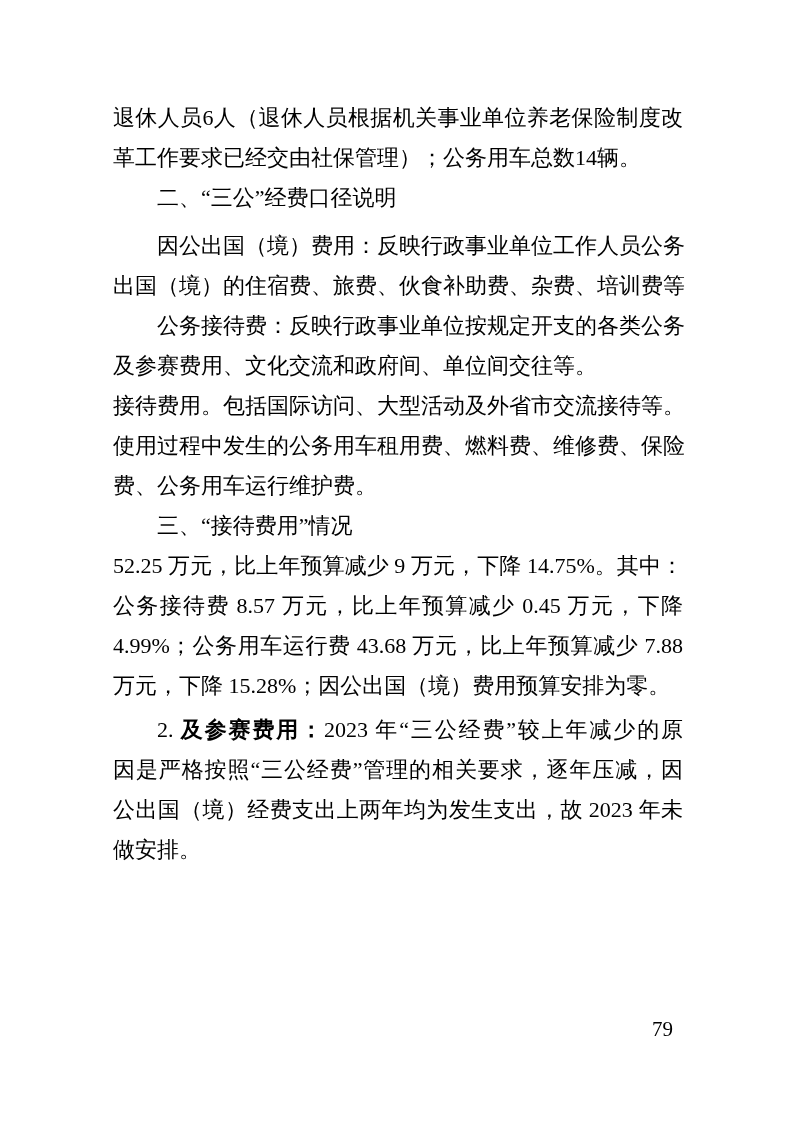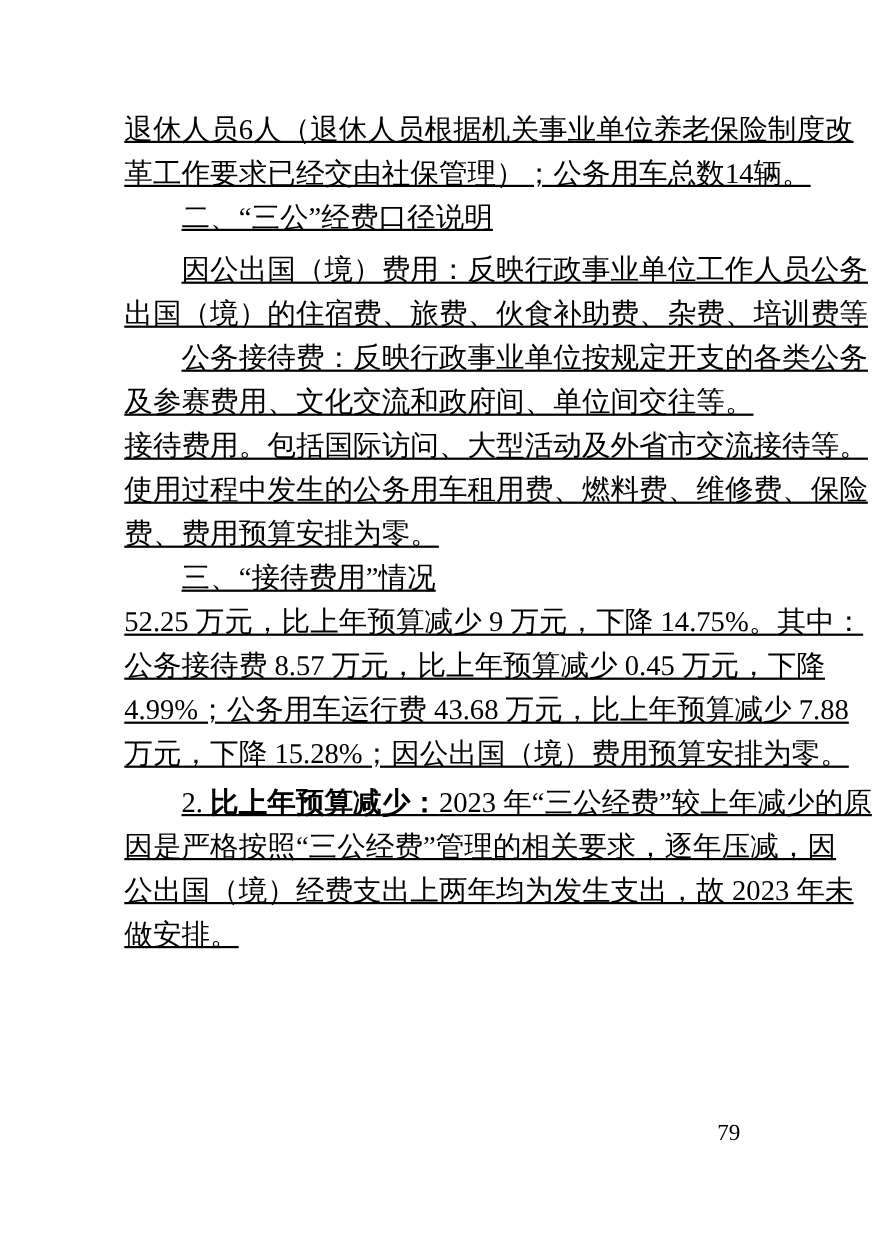--- a/index.html
+++ b/index.html
@@ -17,26 +17,25 @@
     font-family: "Liberation Serif", "DejaVu Serif", serif;
     overflow: hidden;
   }
   .text-block {
     position: absolute;
     left: 113px;
     top: 98px;
     width: 570px;
   }
   .line {
-    font-size: 26px;
+    font-size: 22px;
     line-height: 40px;
     height: 40px;
     white-space: nowrap;
     text-align: left;
-    text-decoration: underline;
   }
   
   .line.j {
     text-align: justify;
     text-align-last: justify;
     text-justify: inter-ideograph;
   }
   
   .line.ind { text-indent: 2em; }
   
@@ -63,31 +62,31 @@
     <div class="line ind">二、“三公”经费口径说明</div>
 
     <div class="line ind j sp8">因公出国（境）费用：反映行政事业单位工作人员公务</div>
     <div class="line j">出国（境）的住宿费、旅费、伙食补助费、杂费、培训费等</div>
     <div class="line ind j">公务接待费：反映行政事业单位按规定开支的各类公务</div>
 
     <div class="line">及参赛费用、文化交流和政府间、单位间交往等。</div>
     <div class="line">接待费用。包括国际访问、大型活动及外省市交流接待等。</div>
 
     <div class="line j">使用过程中发生的公务用车租用费、燃料费、维修费、保险</div>
-    <div class="line">费、费用预算安排为零。</div>
+    <div class="line">费、公务用车运行维护费。</div>
 
     <div class="line ind">三、“接待费用”情况</div>
 
     <div class="line j">52.25 万元，比上年预算减少 9 万元，下降 14.75%。其中：</div>
     <div class="line j">公务接待费 8.57 万元，比上年预算减少 0.45 万元，下降</div>
     <div class="line j">4.99%；公务用车运行费 43.68 万元，比上年预算减少 7.88</div>
     <div class="line">万元，下降 15.28%；因公出国（境）费用预算安排为零。</div>
 
     <div class="line ind j sp4">
-      <span>2. </span><span class="lead">比上年预算减少：</span><span>2023 年“三公经费”较上年减少的原</span>
+      <span>2. </span><span class="lead">及参赛费用：</span><span>2023 年“三公经费”较上年减少的原</span>
     </div>
     <div class="line j">因是严格按照“三公经费”管理的相关要求，逐年压减，因</div>
     <div class="line j">公出国（境）经费支出上两年均为发生支出，故 2023 年未</div>
     <div class="line">做安排。</div>
 
   </div>
 
   <div class="page-number">79</div>
 </div>
 

